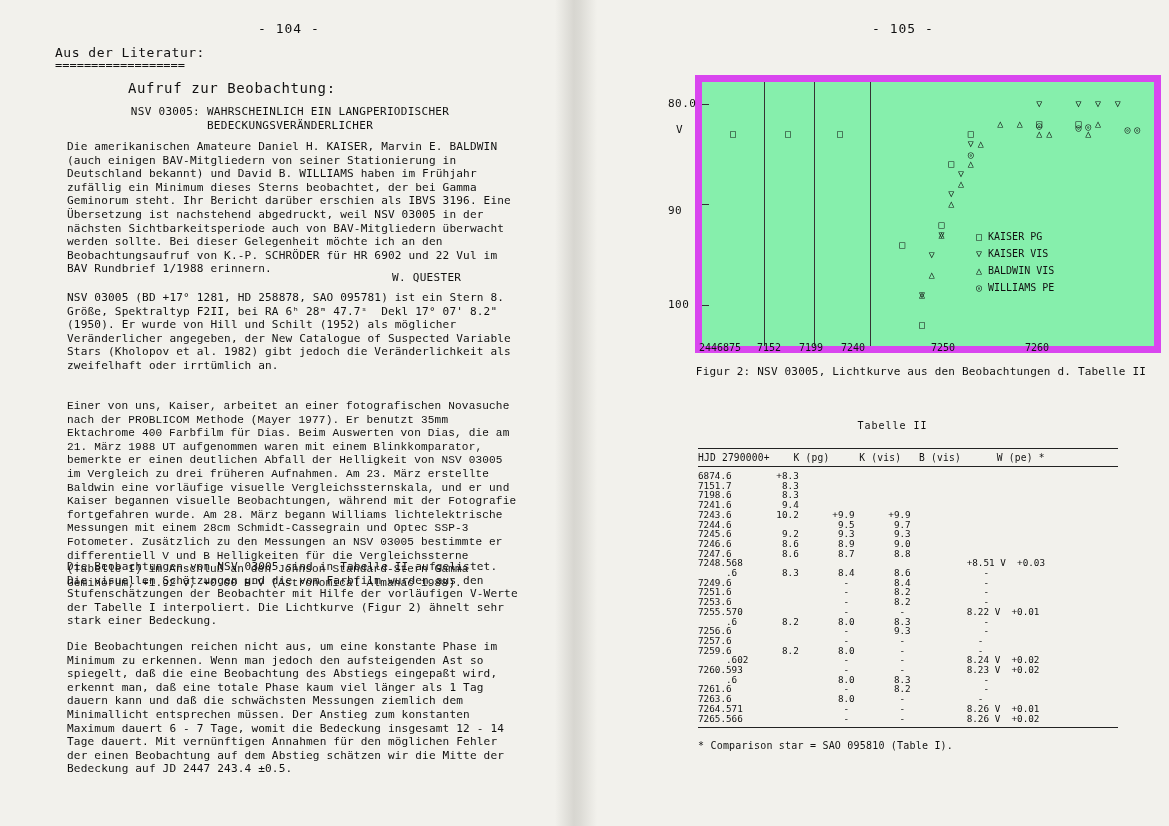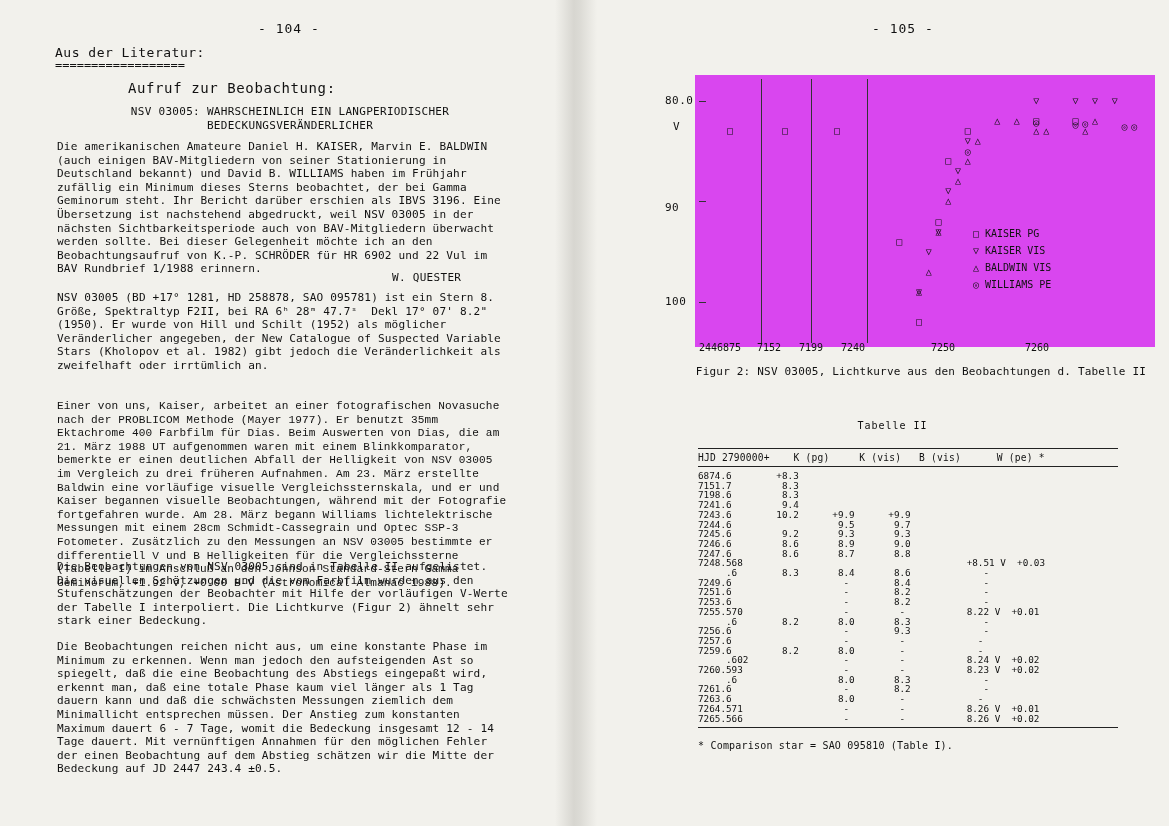--- a/index.html
+++ b/index.html
@@ -40,36 +40,36 @@
   }
   .title-call{
     position:absolute;left:128px;top:80px;
     font-size:14px;letter-spacing:0.6px;
   }
   .subtitle{
     position:absolute;left:55px;top:105px;width:470px;
     font-size:11px;text-align:center;line-height:14px;letter-spacing:0.3px;
   }
   .para{
-    position:absolute;left:57px;width:470px;
+    position:absolute;left:67px;width:470px;
     font-size:11.1px;line-height:13.6px;letter-spacing:0.15px;
     white-space:pre-wrap;
   }
   #para1{top:140px;}
   #sig1{position:absolute;left:392px;top:271px;font-size:11px;letter-spacing:0.3px;}
   #para2{top:291px;}
   #para3{top:400px;font-family:Liberation Mono, monospace;}
   #para4{top:560px;}
   #para5{top:640px;}
 
   
   .figure-box{
     position:absolute;left:95px;top:75px;width:452px;height:264px;
-    border:4px solid #d946ef;
-    background:#d946ef;
+    border:7px solid #d946ef;
+    background:#86efac;
   }
   .fig-inner{position:absolute;inset:0;}
   .vline{position:absolute;top:0;bottom:0;width:1px;background:#333;}
   .ytick{position:absolute;left:-34px;font-size:11px;letter-spacing:0.5px;}
   .ytickmark{position:absolute;left:0;width:7px;height:1px;background:#333;}
   .ylabel-v{position:absolute;left:-26px;top:62px;font-size:11px;}
   .xaxis-labels{
     position:absolute;left:95px;top:342px;width:470px;height:14px;
     font-size:10px;
   }

